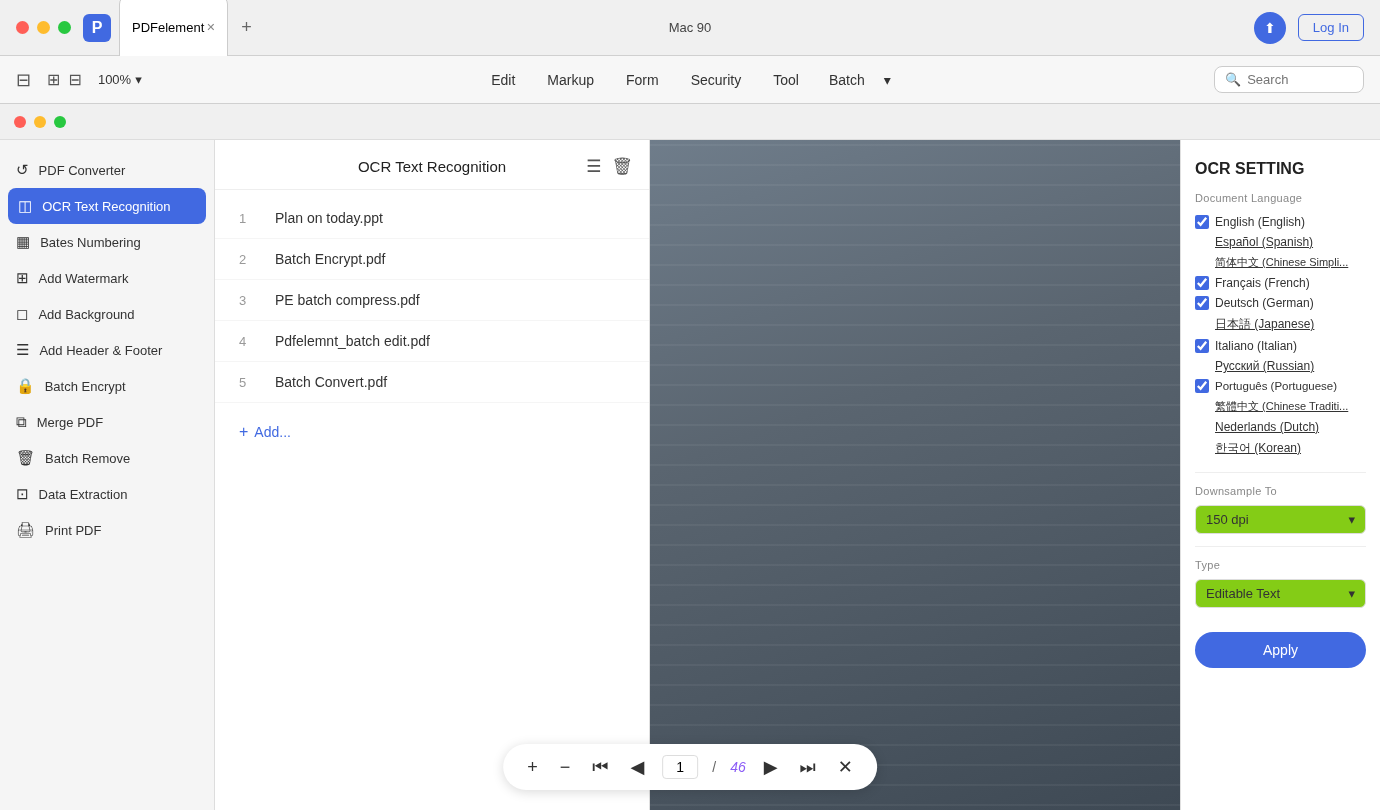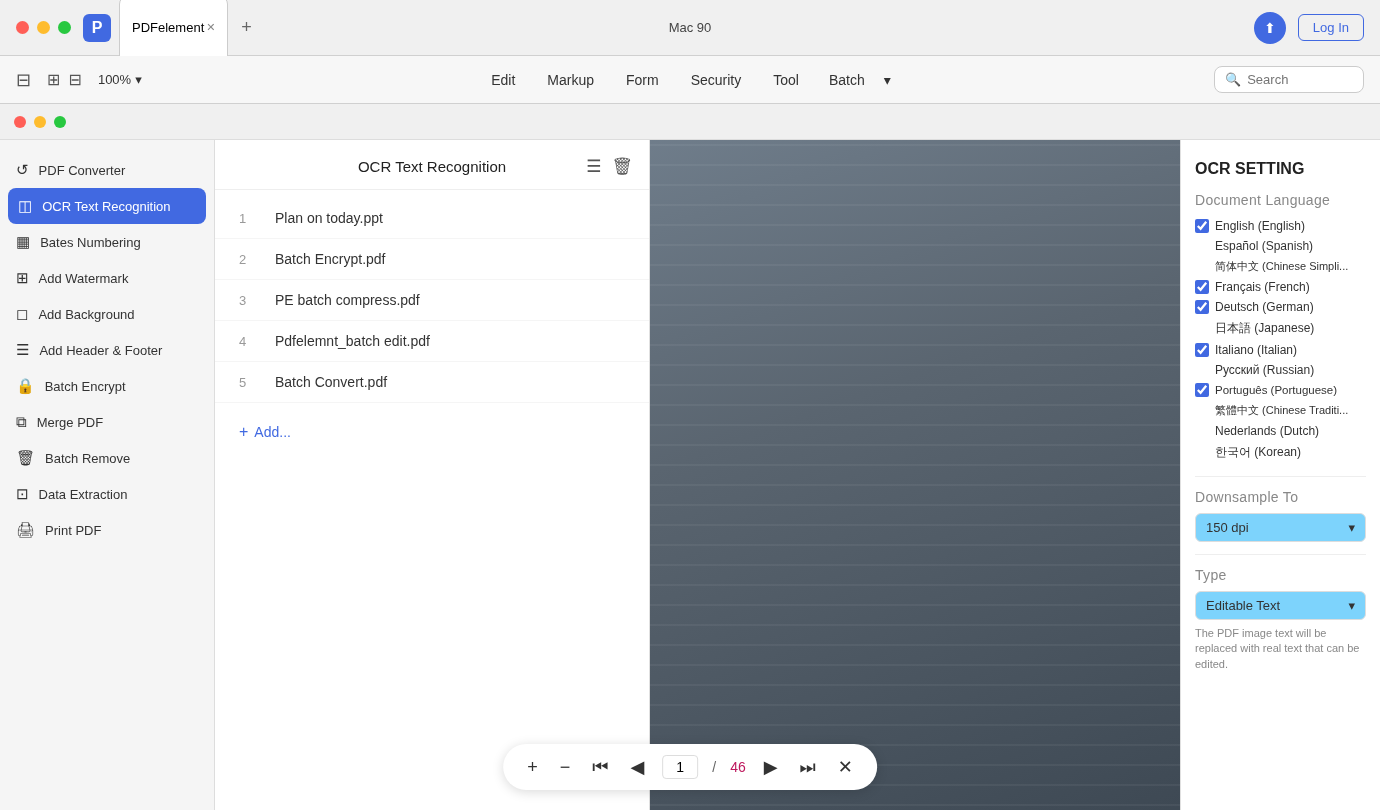--- a/index.html
+++ b/index.html
@@ -271,50 +271,50 @@
       z-index: 10;
       padding: 20px 14px;
     }
     .ocr-panel-title {
       font-size: 16px;
       font-weight: 600;
       color: #222;
       margin-bottom: 14px;
     }
     .section-label {
-      font-size: 14px;
+      font-size: 11px;
       color: #888;
       margin-bottom: 8px;
       letter-spacing: 0.3px;
     }
     .lang-list { margin-bottom: 1px; }
     .lang-item {
       display: flex;
       align-items: center;
       gap: 6px;
       padding: 3px 0;
       font-size: 12px;
       color: #333;
     }
     .lang-checkbox {
       width: 14px; height: 14px;
       accent-color: #4169e1;
       cursor: pointer;
     }
-    .lang-no-check { padding-left: 20px; }
+    .lang-no-check { padding-left: 20px; text-decoration: underline; }
     .divider { height: 1px; background: #eee; margin: 12px 0; }
     .setting-section { margin-bottom: 8px; }
     .dropdown-select {
       width: 100%;
       border: 1px solid #ddd;
       border-radius: 6px;
       padding: 6px 10px;
       font-size: 13px;
       color: #333;
-      background: #7dd3fc;
+      background: #84cc16;
       cursor: pointer;
       display: flex; align-items: center; justify-content: space-between;
     }
     .hint-text {
       font-size: 11px;
       color: #888;
       margin-top: 6px;
       line-height: 1.4;
     }
     .apply-btn {
@@ -347,21 +347,21 @@
     .page-btn { background: none; border: none; cursor: pointer; font-size: 18px; color: #333; padding: 2px 4px; }
     .page-input {
       width: 36px;
       text-align: center;
       border: 1px solid #ddd;
       border-radius: 4px;
       padding: 3px;
       font-size: 14px;
     }
     .page-sep { font-size: 14px; color: #666; }
-    .page-total { font-size: 14px; color: #be185d; }
+    .page-total { font-size: 14px; color: #8b5cf6; font-style: italic; }
 
     
     .ocr-panel::-webkit-scrollbar { width: 4px; }
     .ocr-panel::-webkit-scrollbar-thumb { background: #ccc; border-radius: 2px; }
     .inner-tl { width: 12px; height: 12px; border-radius: 50%; }
     .inner-tl-red { background: #ff5f57; }
     .inner-tl-yellow { background: #febc2e; }
     .inner-tl-green { background: #28c840; }
   </style>
 </head>
@@ -576,23 +576,23 @@
     </div>
 
     <div class="divider"></div>
 
     <div class="setting-section">
       <div class="section-label">Type</div>
       <div class="dropdown-select">
         <span>Editable Text</span>
         <span>▾</span>
       </div>
-      <div class="hint-text">The PDF image text will be replaced with real text that can be edited.</div>
-    </div>
-
+    </div>
+
+    <button class="apply-btn">Apply</button>
   </div>
 
   <div class="pagination-bar">
     <button class="page-btn">+</button>
     <button class="page-btn">−</button>
     <button class="page-btn">⏮</button>
     <button class="page-btn">◀</button>
     <input class="page-input" type="text" value="1" style="">
     <span class="page-sep">/</span>
     <span class="page-total">46</span>

